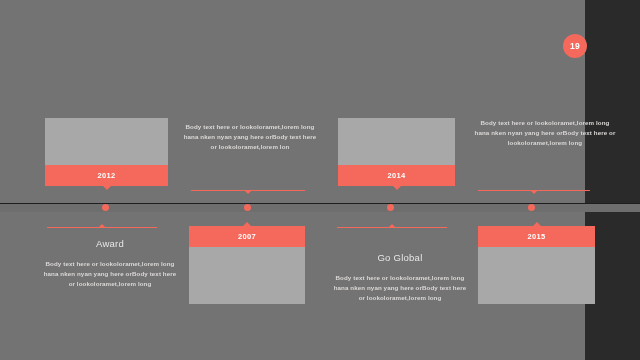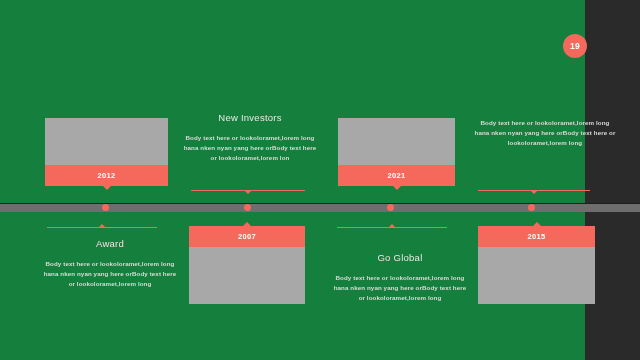--- a/index.html
+++ b/index.html
@@ -13,21 +13,21 @@
     overflow: hidden;
     background: #2b2a2a;
     font-family: "Liberation Sans", sans-serif;
     -webkit-font-smoothing: antialiased;
   }
 
   #slide {
     position: relative;
     width: 585px;
     height: 360px;
-    background: #15803d;
+    background: #737373;
   }
 
   
   #page-badge {
     position: absolute;
     left: 563px;
     top: 34px;
     width: 24px;
     height: 24px;
     border-radius: 50%;
@@ -173,32 +173,31 @@
       <div class="card" style="left: 45px; top: 118px; width: 123px; height: 68px;">
         <div class="card-photo" style="height: 47px;"></div>
         <div class="card-band band-bottom">2012</div>
       </div>
       <div class="card" style="left: 189px; top: 226px; width: 116px; height: 78px;">
         <div class="card-band band-top">2007</div>
         <div class="card-photo" style="height: 57px;"></div>
       </div>
       <div class="card" style="left: 338px; top: 118px; width: 117px; height: 68px;">
         <div class="card-photo" style="height: 47px;"></div>
-        <div class="card-band band-bottom">2021</div>
+        <div class="card-band band-bottom">2014</div>
       </div>
       <div class="card" style="left: 478px; top: 226px; width: 117px; height: 78px;">
         <div class="card-band band-top">2015</div>
         <div class="card-photo" style="height: 57px;"></div>
       </div>
     </div>
 
   <div id="entries-layer">
       <div class="connector arrow-down" style="left: 191px; top: 190px; width: 114px;"></div>
       <div class="textblock" style="left: 183px; top: 112px; width: 134px;">
-        <div class="tb-title">New Investors</div>
         <div class="tb-body" style="margin-top: 10px;">Body text here or lookoloramet,lorem  long hana nken nyan yang here orBody text here or lookoloramet,lorem  lon</div>
       </div>
       <div class="connector arrow-up" style="left: 47px; top: 227px; width: 110px;"></div>
       <div class="textblock" style="left: 42px; top: 238px; width: 136px;">
         <div class="tb-title">Award</div>
         <div class="tb-body" style="margin-top: 10px;">Body text here or lookoloramet,lorem  long hana nken nyan yang here orBody text here or lookoloramet,lorem  long</div>
       </div>
       <div class="connector arrow-up" style="left: 337px; top: 227px; width: 110px;"></div>
       <div class="textblock" style="left: 330px; top: 252px; width: 140px;">
         <div class="tb-title">Go Global</div>

